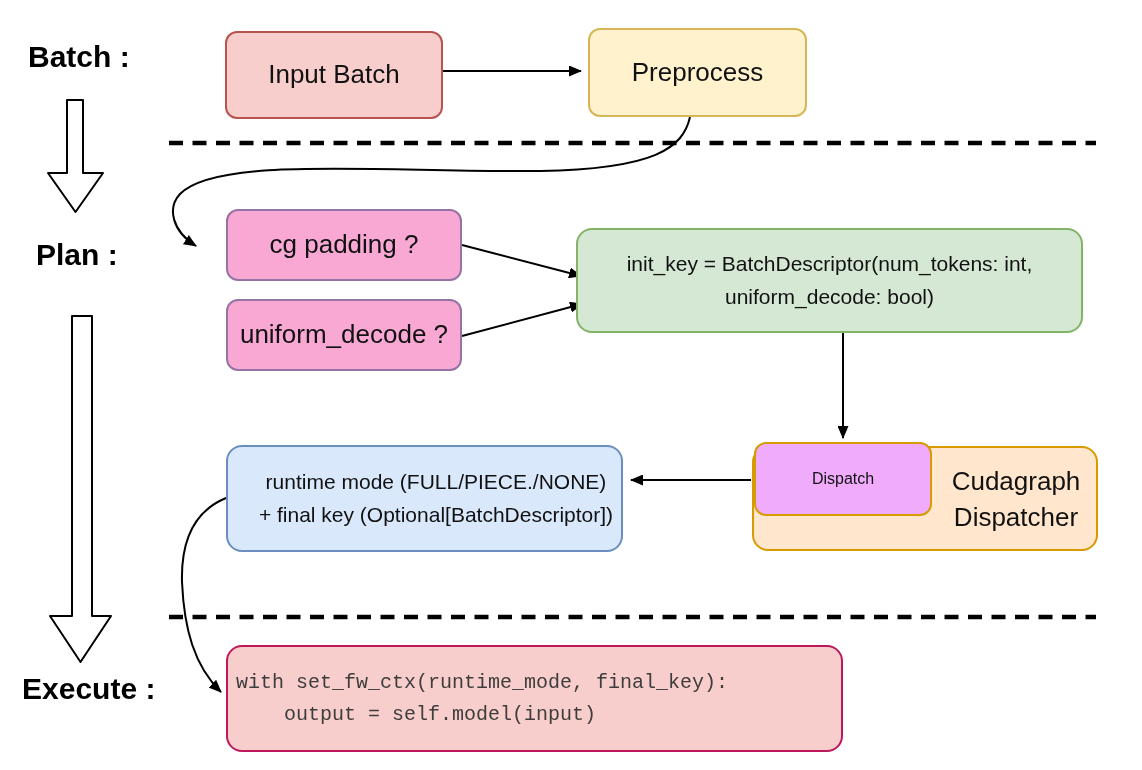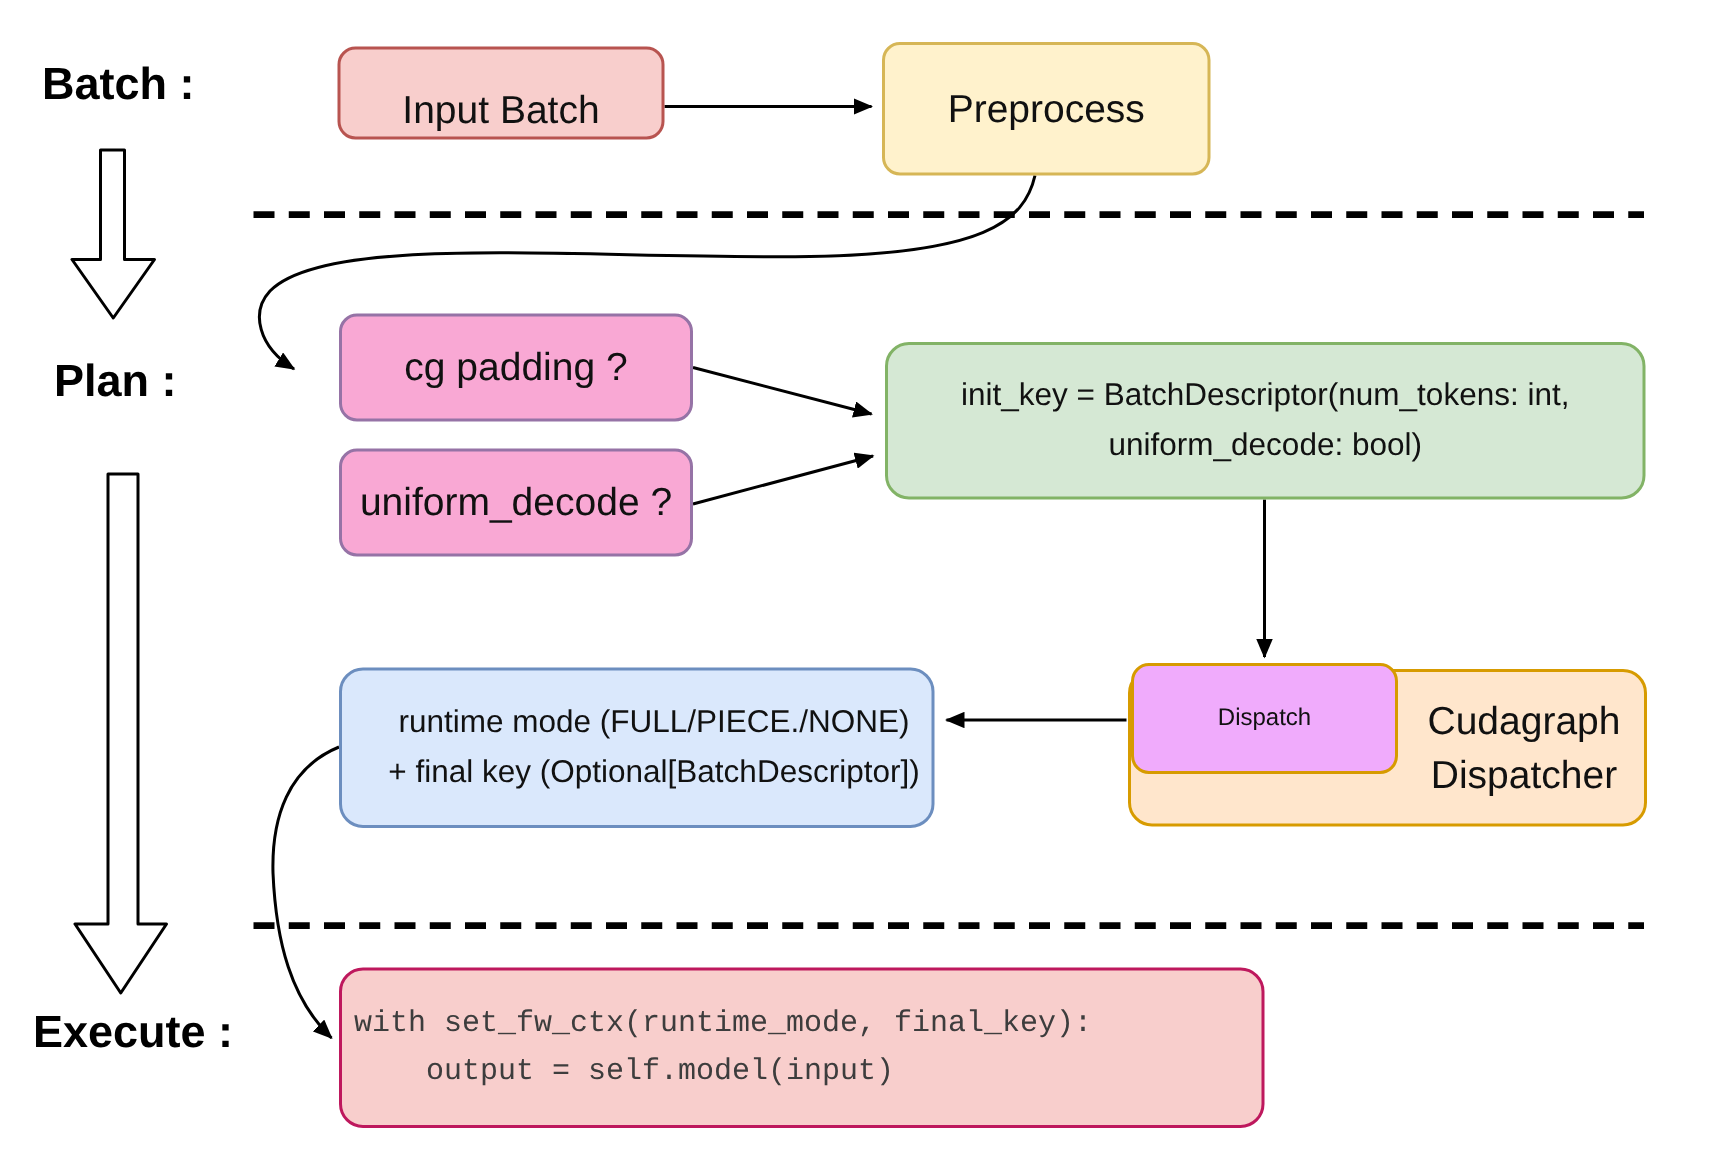--- a/index.html
+++ b/index.html
@@ -87,34 +87,34 @@
     <line x1="751" y1="480" x2="631" y2="480" stroke="#000" stroke-width="2" marker-end="url(#ah)"></line>
 
     <path d="M 690 117 C 683 148, 655 169, 540 171 C 390 173, 218 155, 180 194 C 167 208, 172 231, 196 246" fill="none" stroke="#000" stroke-width="2" marker-end="url(#ah)"></path>
     <path d="M 226 498 C 192 512, 181 545, 182 582 C 184 628, 194 666, 221 692" fill="none" stroke="#000" stroke-width="2" marker-end="url(#ah)"></path>
   </svg>
 
   <div class="stage-label" style="left:28px;top:40px;">Batch :</div>
   <div class="stage-label" style="left:36px;top:238px;">Plan :</div>
   <div class="stage-label" style="left:22px;top:672px;">Execute :</div>
 
-  <div class="node pink" style="left:225px;top:31px;width:218px;height:62px;justify-content:flex-end;">
+  <div class="node pink" style="left:225px;top:31px;width:218px;height:88px;">
     <span class="ln">Input Batch</span>
   </div>
   <div class="node yellow" style="left:588px;top:28px;width:219px;height:89px;">
     <span class="ln">Preprocess</span>
   </div>
 
   <div class="node purple" style="left:226px;top:209px;width:236px;height:72px;">
     <span class="ln">cg padding ?</span>
   </div>
   <div class="node purple" style="left:226px;top:299px;width:236px;height:72px;">
     <span class="ln">uniform_decode ?</span>
   </div>
-  <div class="node green" style="left:590px;top:228px;width:507px;height:105px;">
+  <div class="node green" style="left:576px;top:228px;width:507px;height:105px;">
     <span class="ln">init_key = BatchDescriptor(num_tokens: int,</span>
     <span class="ln">uniform_decode: bool)</span>
   </div>
 
   <div class="node orange-outer" style="left:752px;top:446px;width:346px;height:105px;">
     <div class="outer-label">Cudagraph Dispatcher</div>
   </div>
   <div class="node peach" style="left:754px;top:442px;width:178px;height:74px;">
     <span class="ln">Dispatch</span>
   </div>

